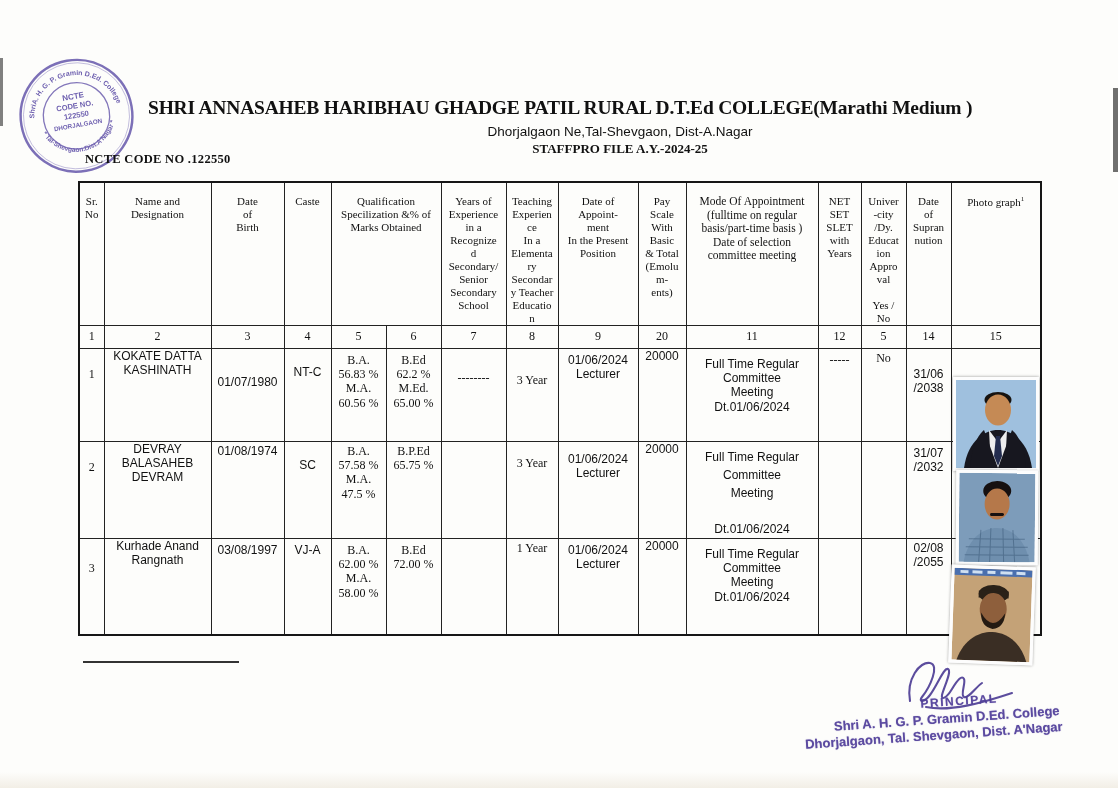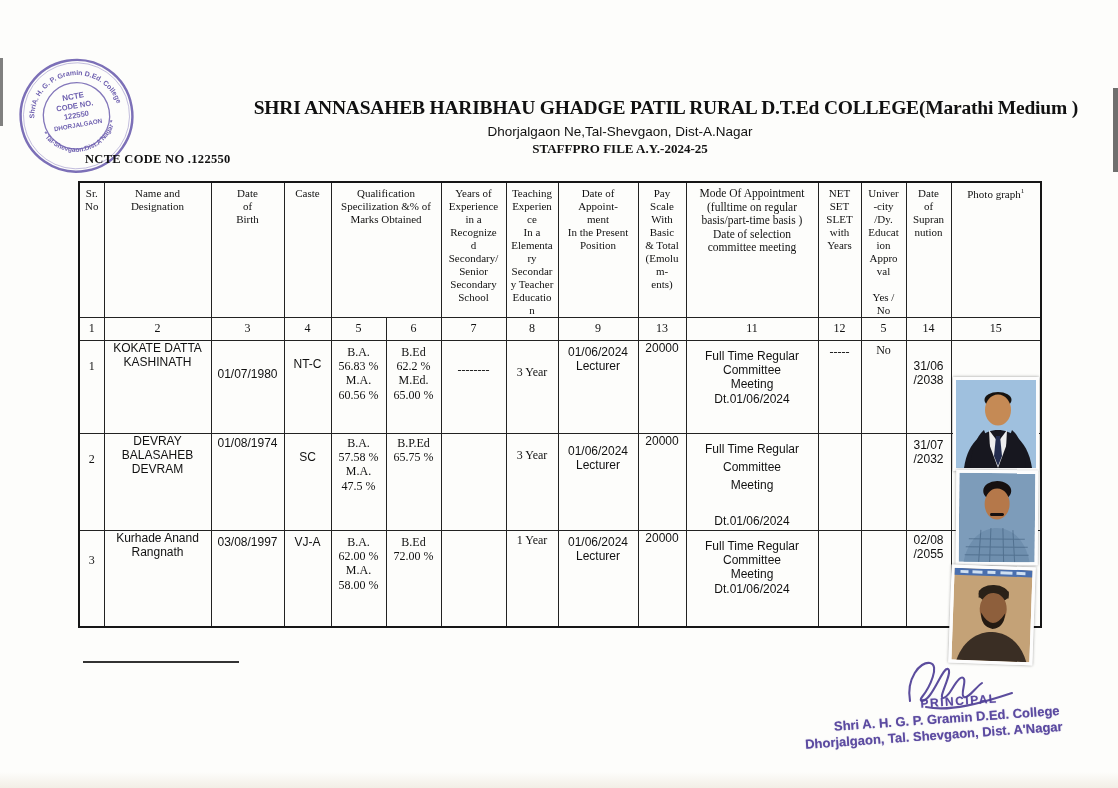--- a/index.html
+++ b/index.html
@@ -5,33 +5,33 @@
   html,body{margin:0;padding:0;}
   body{
     width:1118px;height:788px;position:relative;overflow:hidden;
     background:#fdfdfb;
     font-family:"Liberation Serif",serif;color:#111;
   }
   .pre{white-space:pre-line;}
   
   .seal{position:absolute;left:12px;top:42px;width:128px;height:142px;opacity:.88;transform:rotate(-10deg);}
   .doc-title{position:absolute;left:148px;top:97px;width:930px;font-family:"Liberation Serif",serif;
-    font-weight:bold;font-size:19.5px;letter-spacing:-0.2px;white-space:nowrap;text-align:right;}
+    font-weight:bold;font-size:19.5px;letter-spacing:-0.2px;white-space:nowrap;}
   .doc-address{position:absolute;left:300px;top:124px;width:640px;text-align:center;
     font-family:"Liberation Sans",sans-serif;font-size:13.5px;}
   .doc-fileline{position:absolute;left:300px;top:141px;width:640px;text-align:center;
     font-family:"Liberation Serif",serif;font-weight:bold;font-size:13px;}
   .doc-ncte{position:absolute;left:85px;top:152px;font-family:"Liberation Serif",serif;
     font-weight:bold;font-size:12.5px;letter-spacing:.3px;}
   
   table.staff{position:absolute;left:78px;top:181px;width:962px;border-collapse:collapse;table-layout:fixed;
     border:2px solid #161616;}
   table.staff th,table.staff td{border:1px solid #222;padding:0;vertical-align:top;overflow:hidden;
     font-size:12px;line-height:1.2;text-align:center;}
-  table.staff th{font-family:"Liberation Serif",serif;font-weight:normal;font-size:11px;line-height:1.18;padding-top:4px;}
+  table.staff th{font-family:"Liberation Serif",serif;font-weight:normal;font-size:11px;line-height:1.18;padding-top:12px;}
   tr.hdr{height:129px;}
   tr.subhdr{height:42px;}
   tr.numrow{height:23px;}
   tr.numrow td{font-size:12px;vertical-align:middle;font-family:"Liberation Serif",serif;}
   tr.r0{height:93px;} tr.r1{height:95px;} tr.r2{height:97px;}
   .sans{font-family:"Liberation Sans",sans-serif;}
   .serif{font-family:"Liberation Serif",serif;}
   td.name{font-size:11.5px;text-align:left;padding:6px 2px 0 5px;line-height:1.35;}
   td.dob{font-size:11.5px;}
   td.caste{font-size:11px;}
@@ -191,21 +191,21 @@
   <tr class="numrow">
     <td>1</td>
     <td>2</td>
     <td>3</td>
     <td>4</td>
     <td>5</td>
     <td>6</td>
     <td>7</td>
     <td>8</td>
     <td>9</td>
-    <td>13</td>
+    <td>20</td>
     <td>11</td>
     <td>12</td>
     <td>5</td>
     <td>14</td>
     <td>15</td>
   </tr>
 
   <tr class="r0">
     <td class="serif pt18">1</td>
     <td class="sans name pre">KOKATE DATTA

